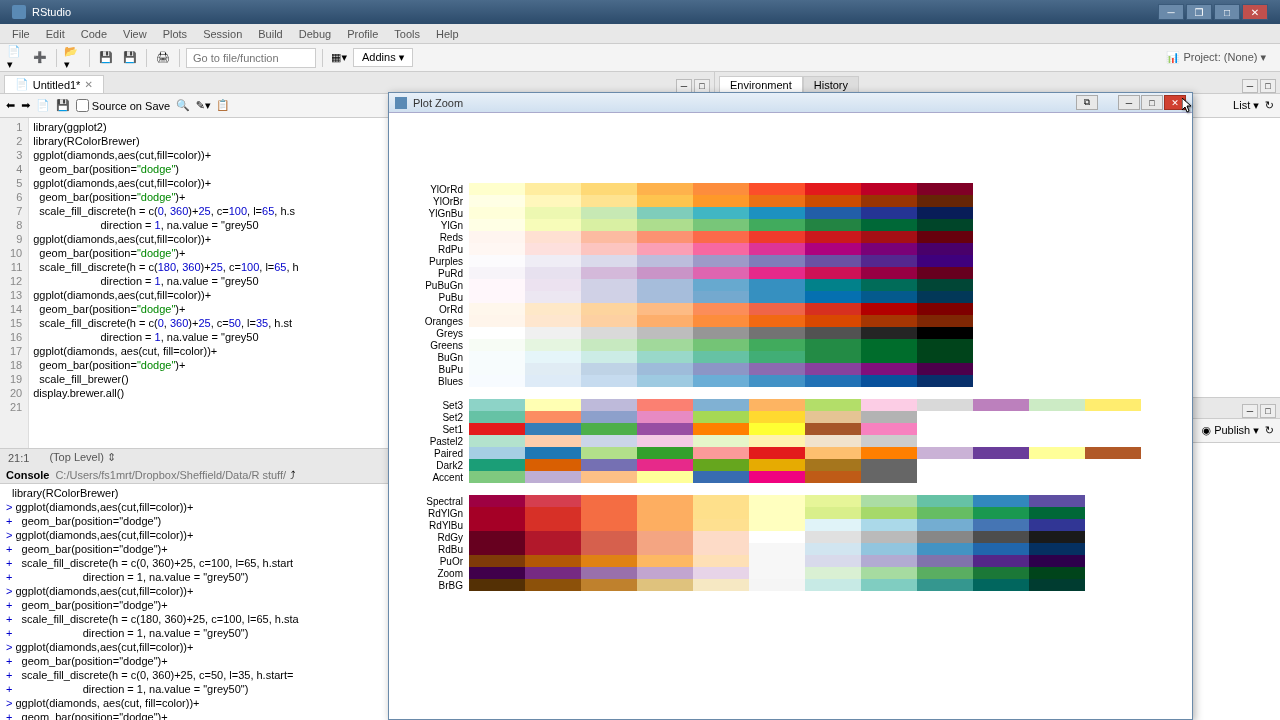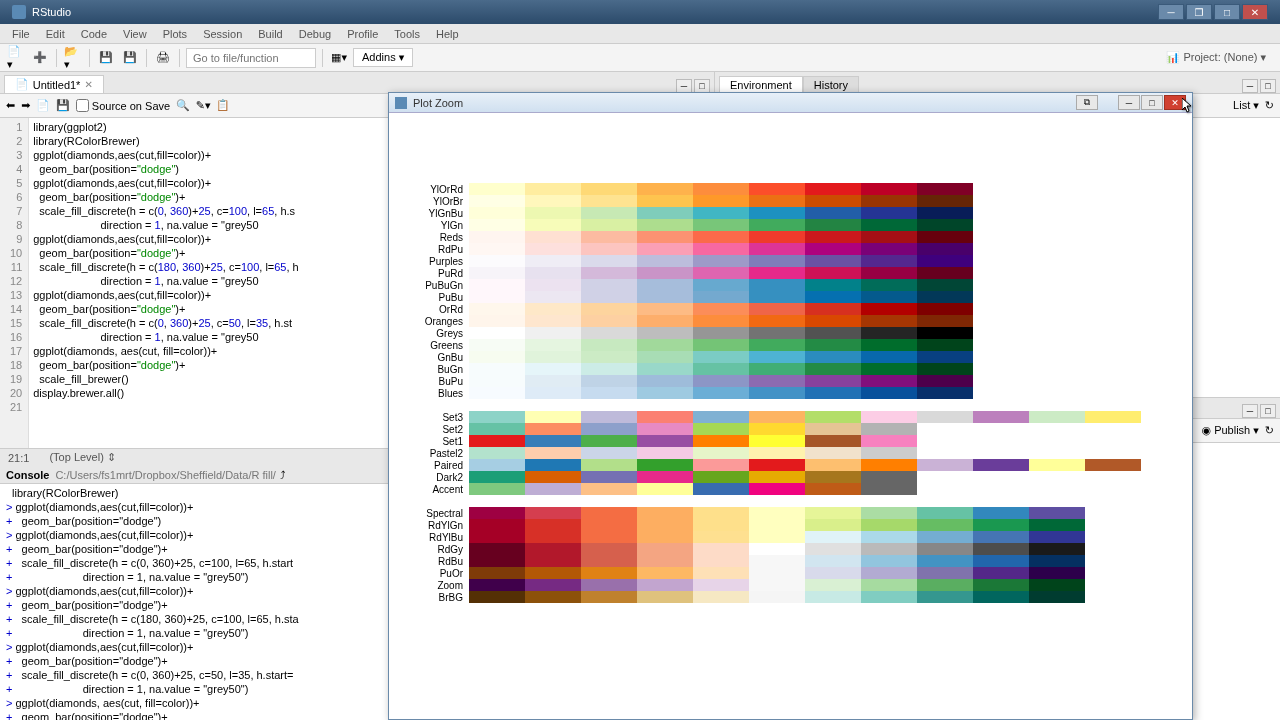--- a/index.html
+++ b/index.html
@@ -191,21 +191,21 @@
         </div>
       <div class="code" id="code"><div>library(ggplot2)</div><div>library(RColorBrewer)</div><div>ggplot(diamonds,aes(cut,fill=color))+</div><div>  geom_bar(position=<span class="str">"dodge"</span>)</div><div>ggplot(diamonds,aes(cut,fill=color))+</div><div>  geom_bar(position=<span class="str">"dodge"</span>)+</div><div>  scale_fill_discrete(h = c(<span class="num">0</span>, <span class="num">360</span>)+<span class="num">25</span>, c=<span class="num">100</span>, l=<span class="num">65</span>, h.s</div><div>                      direction = <span class="num">1</span>, na.value = "grey50</div><div>ggplot(diamonds,aes(cut,fill=color))+</div><div>  geom_bar(position=<span class="str">"dodge"</span>)+</div><div>  scale_fill_discrete(h = c(<span class="num">180</span>, <span class="num">360</span>)+<span class="num">25</span>, c=<span class="num">100</span>, l=<span class="num">65</span>, h</div><div>                      direction = <span class="num">1</span>, na.value = "grey50</div><div>ggplot(diamonds,aes(cut,fill=color))+</div><div>  geom_bar(position=<span class="str">"dodge"</span>)+</div><div>  scale_fill_discrete(h = c(<span class="num">0</span>, <span class="num">360</span>)+<span class="num">25</span>, c=<span class="num">50</span>, l=<span class="num">35</span>, h.st</div><div>                      direction = <span class="num">1</span>, na.value = "grey50</div><div>ggplot(diamonds, aes(cut, fill=color))+</div><div>  geom_bar(position=<span class="str">"dodge"</span>)+</div><div>  scale_fill_brewer()</div><div>display.brewer.all()</div><div>&nbsp;</div></div>
     </div>
     <div class="statusbar">
       <span>21:1</span>
       <span><span>(Top Level)</span> ⇕</span>
     </div>
 
     <div class="console-header">
       <b>Console</b>
-      <span class="console-path">C:/Users/fs1mrt/Dropbox/Sheffield/Data/R fill/</span>
+      <span class="console-path">C:/Users/fs1mrt/Dropbox/Sheffield/Data/R stuff/</span>
       <span style="margin-left:4px">⤴</span>
       <div class="tab-winbtns" style="margin-left:auto">
         <div class="tab-winbtn">─</div>
         <div class="tab-winbtn">□</div>
       </div>
     </div>
     <div class="console" id="console"><div>  library(RColorBrewer)</div><div><span class="prompt">&gt;</span> ggplot(diamonds,aes(cut,fill=color))+</div><div><span class="prompt">+</span>   geom_bar(position=<span class="str">"dodge"</span>)</div><div><span class="prompt">&gt;</span> ggplot(diamonds,aes(cut,fill=color))+</div><div><span class="prompt">+</span>   geom_bar(position=<span class="str">"dodge"</span>)+</div><div><span class="prompt">+</span>   scale_fill_discrete(h = c(<span class="num">0</span>, <span class="num">360</span>)+<span class="num">25</span>, c=<span class="num">100</span>, l=<span class="num">65</span>, h.start</div><div><span class="prompt">+</span>                       direction = <span class="num">1</span>, na.value = <span class="str">"grey50"</span>)</div><div><span class="prompt">&gt;</span> ggplot(diamonds,aes(cut,fill=color))+</div><div><span class="prompt">+</span>   geom_bar(position=<span class="str">"dodge"</span>)+</div><div><span class="prompt">+</span>   scale_fill_discrete(h = c(<span class="num">180</span>, <span class="num">360</span>)+<span class="num">25</span>, c=<span class="num">100</span>, l=<span class="num">65</span>, h.sta</div><div><span class="prompt">+</span>                       direction = <span class="num">1</span>, na.value = <span class="str">"grey50"</span>)</div><div><span class="prompt">&gt;</span> ggplot(diamonds,aes(cut,fill=color))+</div><div><span class="prompt">+</span>   geom_bar(position=<span class="str">"dodge"</span>)+</div><div><span class="prompt">+</span>   scale_fill_discrete(h = c(<span class="num">0</span>, <span class="num">360</span>)+<span class="num">25</span>, c=<span class="num">50</span>, l=<span class="num">35</span>, h.start=</div><div><span class="prompt">+</span>                       direction = <span class="num">1</span>, na.value = <span class="str">"grey50"</span>)</div><div><span class="prompt">&gt;</span> ggplot(diamonds, aes(cut, fill=color))+</div><div><span class="prompt">+</span>   geom_bar(position=<span class="str">"dodge"</span>)+</div></div>
   </div>
 
   <div class="right">
@@ -445,34 +445,20 @@
             <div class="palette-swatches">
               <div class="swatch" style="background: rgb(247, 252, 245); width: 56px;"></div>
               <div class="swatch" style="background: rgb(229, 245, 224); width: 56px;"></div>
               <div class="swatch" style="background: rgb(199, 233, 192); width: 56px;"></div>
               <div class="swatch" style="background: rgb(161, 217, 155); width: 56px;"></div>
               <div class="swatch" style="background: rgb(116, 196, 118); width: 56px;"></div>
               <div class="swatch" style="background: rgb(65, 171, 93); width: 56px;"></div>
               <div class="swatch" style="background: rgb(35, 139, 69); width: 56px;"></div>
               <div class="swatch" style="background: rgb(0, 109, 44); width: 56px;"></div>
               <div class="swatch" style="background: rgb(0, 68, 27); width: 56px;"></div>
-            </div>
-          </div>
-          <div class="palette-row">
-            <div class="palette-label">GnBu</div>
-            <div class="palette-swatches">
-              <div class="swatch" style="background: rgb(247, 252, 240); width: 56px;"></div>
-              <div class="swatch" style="background: rgb(224, 243, 219); width: 56px;"></div>
-              <div class="swatch" style="background: rgb(204, 235, 197); width: 56px;"></div>
-              <div class="swatch" style="background: rgb(168, 221, 181); width: 56px;"></div>
-              <div class="swatch" style="background: rgb(123, 204, 196); width: 56px;"></div>
-              <div class="swatch" style="background: rgb(78, 179, 211); width: 56px;"></div>
-              <div class="swatch" style="background: rgb(43, 140, 190); width: 56px;"></div>
-              <div class="swatch" style="background: rgb(8, 104, 172); width: 56px;"></div>
-              <div class="swatch" style="background: rgb(8, 64, 129); width: 56px;"></div>
             </div>
           </div>
           <div class="palette-row">
             <div class="palette-label">BuGn</div>
             <div class="palette-swatches">
               <div class="swatch" style="background: rgb(247, 252, 253); width: 56px;"></div>
               <div class="swatch" style="background: rgb(229, 245, 249); width: 56px;"></div>
               <div class="swatch" style="background: rgb(204, 236, 230); width: 56px;"></div>
               <div class="swatch" style="background: rgb(153, 216, 201); width: 56px;"></div>
               <div class="swatch" style="background: rgb(102, 194, 164); width: 56px;"></div>

